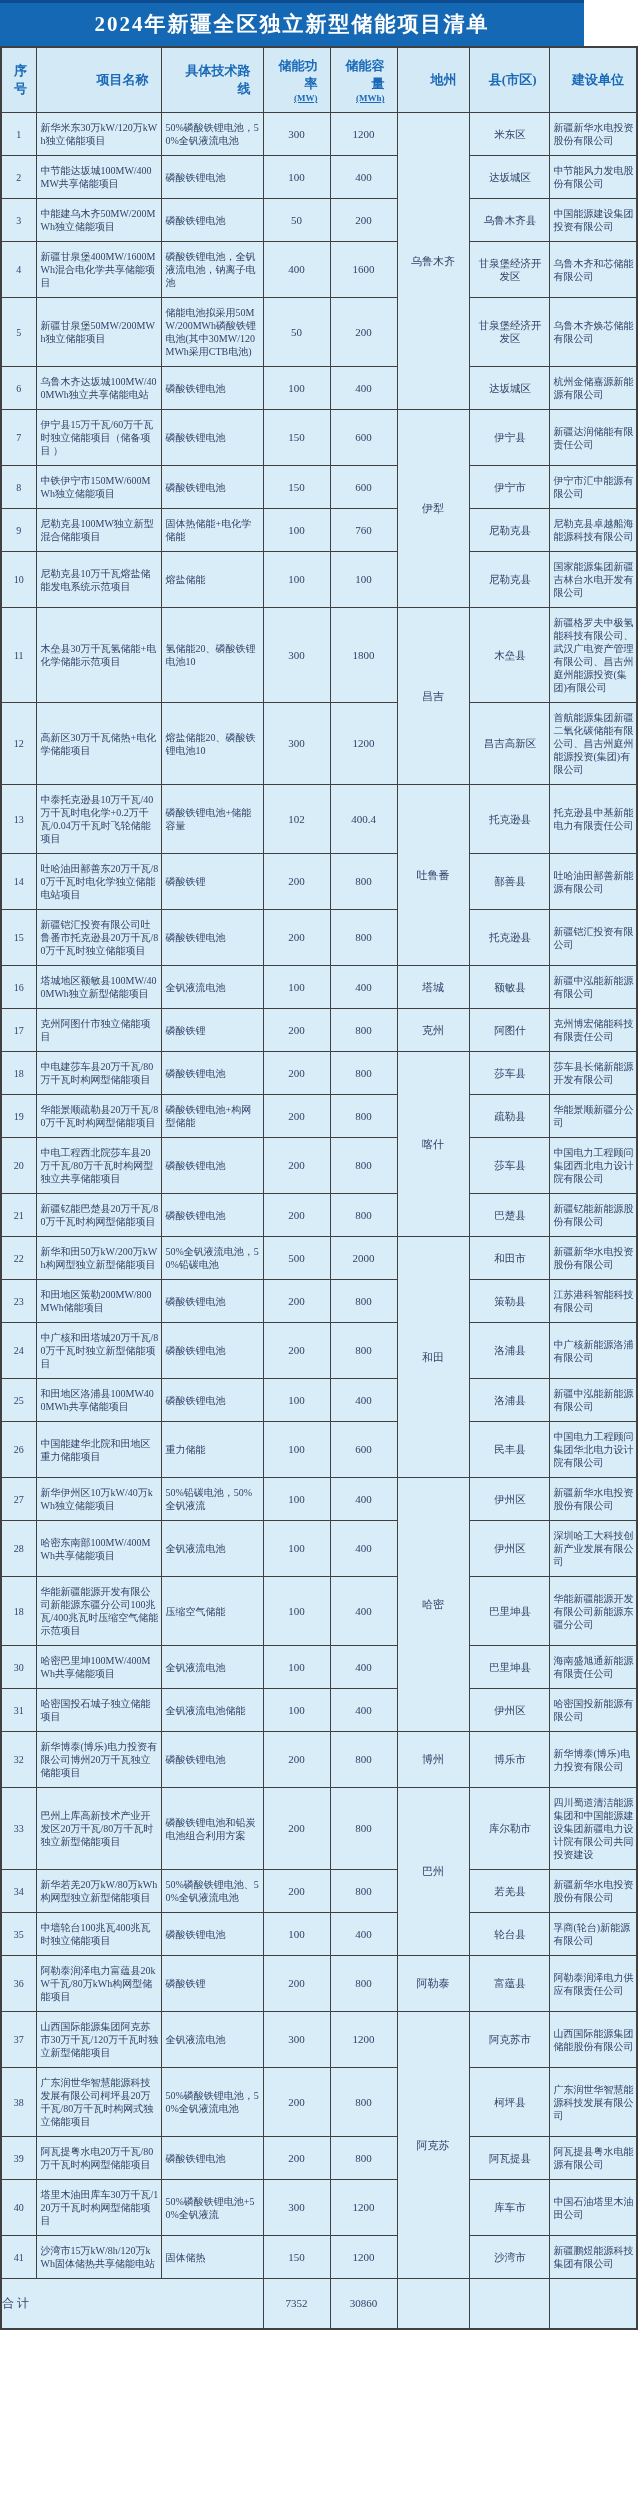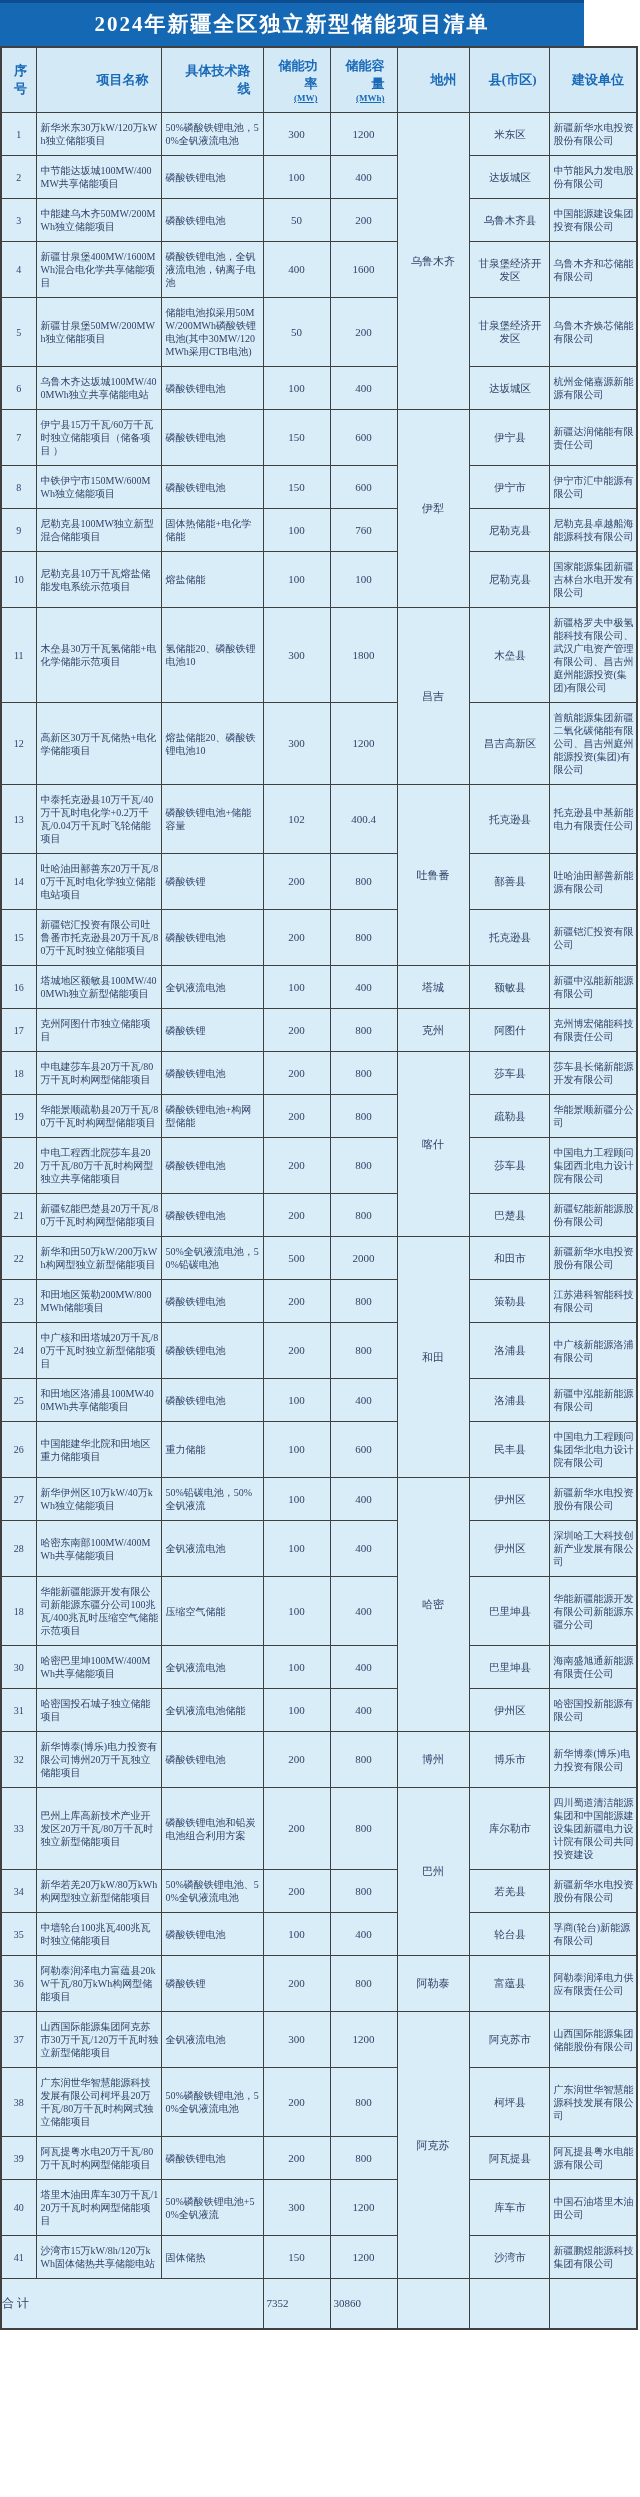--- a/index.html
+++ b/index.html
@@ -23,21 +23,21 @@
   th,td{border:1px solid var(--border);vertical-align:middle;overflow:hidden;word-break:break-all;}
   th{background:var(--header-bg);color:var(--header-text);font-size:13px;font-weight:bold;padding:9px 12px;text-align:right;}
   th .unit{font-size:9px;font-weight:bold;line-height:10px;text-decoration:underline;}
   td{background:var(--cell-bg);color:var(--body-text);font-size:10px;line-height:13px;padding:8px 3px;}
   .c-no,.c-num,.c-region{text-align:center;}
   .c-num{font-size:11px;}
   .c-region{font-size:11px;}
   .c-project,.c-tech,.c-builder{text-align:left;padding-left:4px;padding-right:2px;}
   .c-county{text-align:center;padding-left:5px;font-size:10.5px;}
   .c-total-label{font-size:12px;padding:18px 0;letter-spacing:3px;}
-  .c-total-num{text-align:left;font-size:11px;margin-left:32px;}
+  .c-total-num{text-align:center;font-size:11px;margin-left:32px;}
 </style>
 </head>
 <body>
 
 <div class="page">
   <div class="title-bar">2024年新疆全区独立新型储能项目清单</div>
   <table>
     <colgroup>
       <col class="c1">
         <col class="c2">

